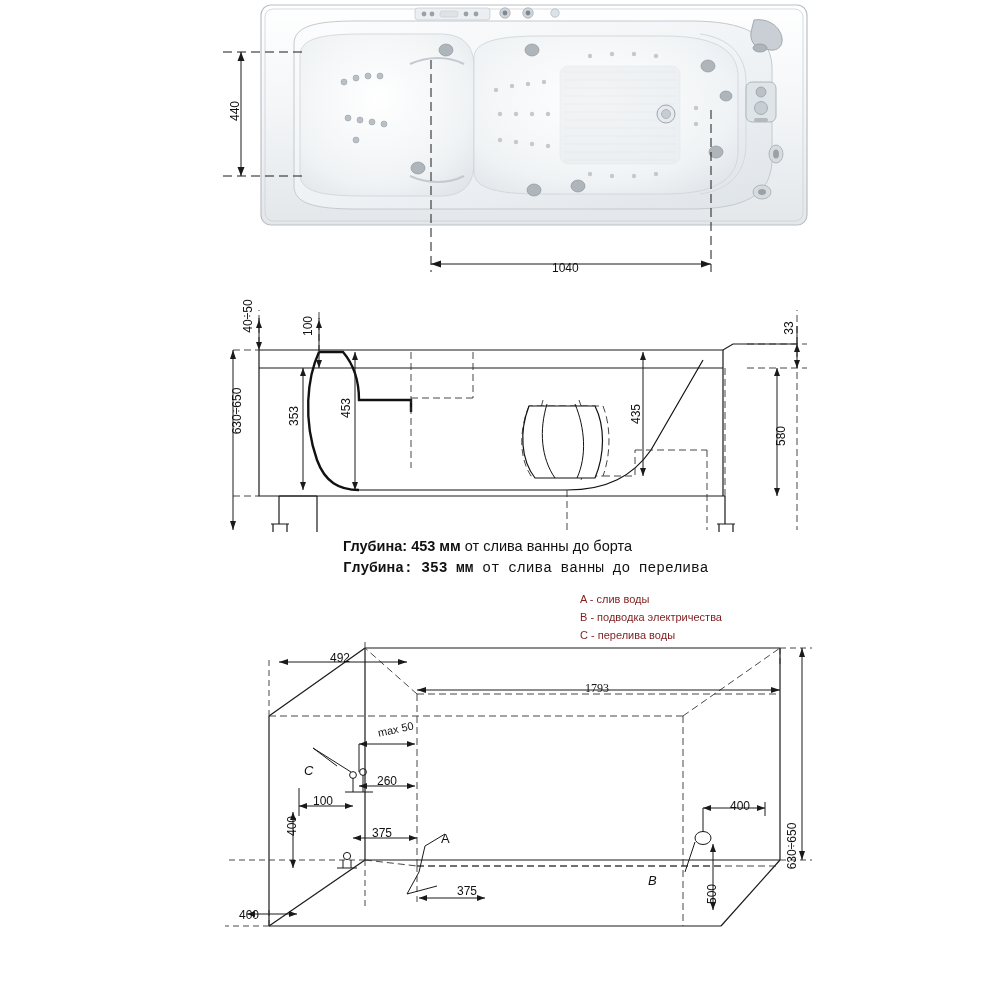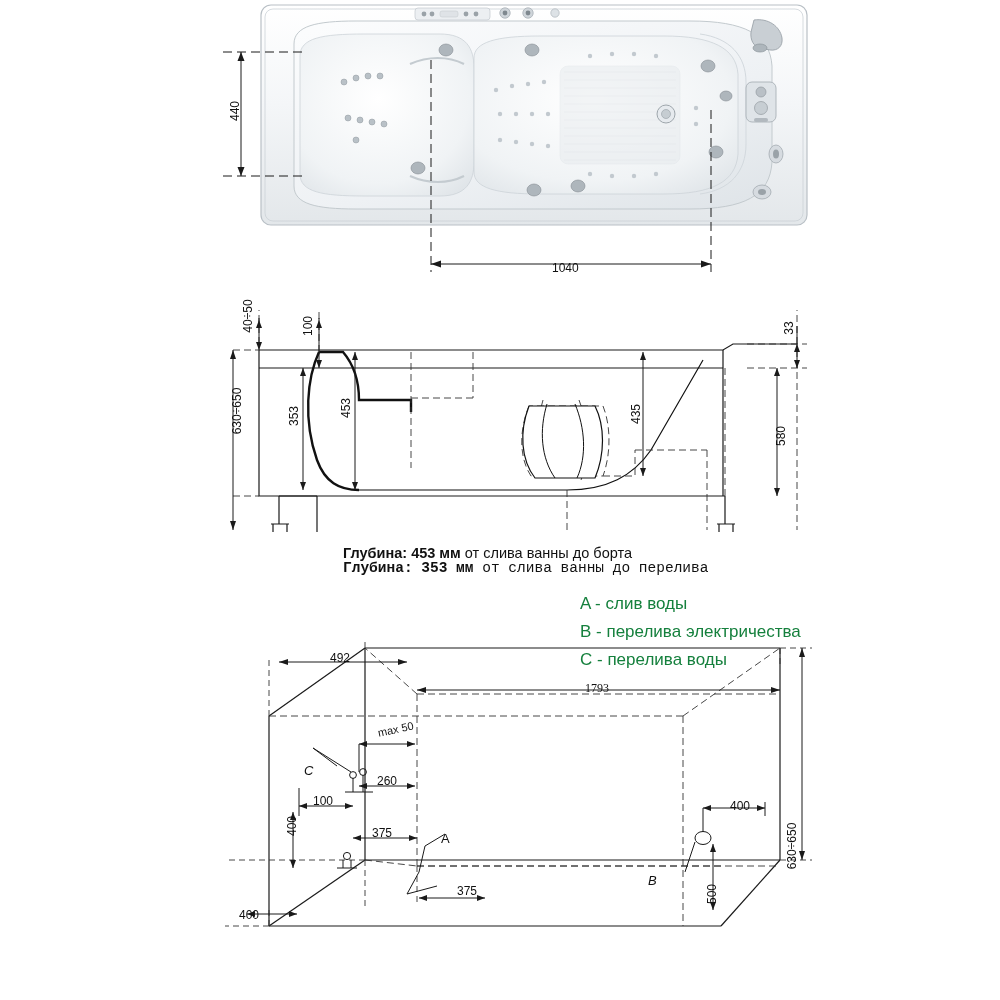--- a/index.html
+++ b/index.html
@@ -38,23 +38,23 @@
   .txt-block {
     position: absolute;
     font-size: 14.5px;
     line-height: 1.5;
     color: #111;
     white-space: nowrap;
   }
   .txt-block b { font-weight: bold; }
   .legend {
     position: absolute;
-    font-size: 17px;
+    font-size: 11px;
     line-height: 1.65;
-    color: #15803d;
+    color: #7f1d1d;
     white-space: nowrap;
   }
   svg { display: block; }
   .bathimg {
     position: absolute;
     left: 253px;
     top: 4px;
     width: 548px;
     height: 222px;
   }
@@ -335,30 +335,30 @@
 
   <div class="lbl rot-c" style="left:220px; top:310px; width:42px; text-align:center;">40÷50</div>
   <div class="lbl rot-c" style="left:281px; top:320px; width:40px; text-align:center;">100</div>
   <div class="lbl rot-c" style="left:762px; top:322px; width:40px; text-align:center;">33</div>
   <div class="lbl rot-c" style="left:190px; top:405px; width:80px; text-align:center;">630÷650</div>
   <div class="lbl rot-c" style="left:265px; top:410px; width:44px; text-align:center;">353</div>
   <div class="lbl rot-c" style="left:317px; top:402px; width:44px; text-align:center;">453</div>
   <div class="lbl rot-c" style="left:607px; top:408px; width:44px; text-align:center;">435</div>
   <div class="lbl rot-c" style="left:752px; top:430px; width:44px; text-align:center;">580</div>
 
-  <div class="txt-block" style="left:336px; top:536px;margin-top:7px;">
+  <div class="txt-block" style="left:336px; top:536px;">
     <b>Глубина: 453 мм</b><span> от слива ванны до борта</span>
   </div>
   <div class="txt-block" style="left:336px; top:558px;font-family:Liberation Mono, monospace;">
     <b>Глубина: 353 мм</b><span> от слива ванны до перелива</span>
   </div>
 
   <div class="legend" style="left:573px; top:590px;">
     <div>A - слив воды</div>
-    <div>B - перелива электричества</div>
+    <div>B - подводка электричества</div>
     <div>C - перелива воды</div>
   </div>
 
   <svg class="abs" style="left:0; top:620px;" width="1000" height="360">
 
     <g stroke="#1a1a1a" fill="none" stroke-width="1.2">
 
       <path d="M 358 28 L 773 28"></path>
 
       <path d="M 358 28 L 358 240"></path>

